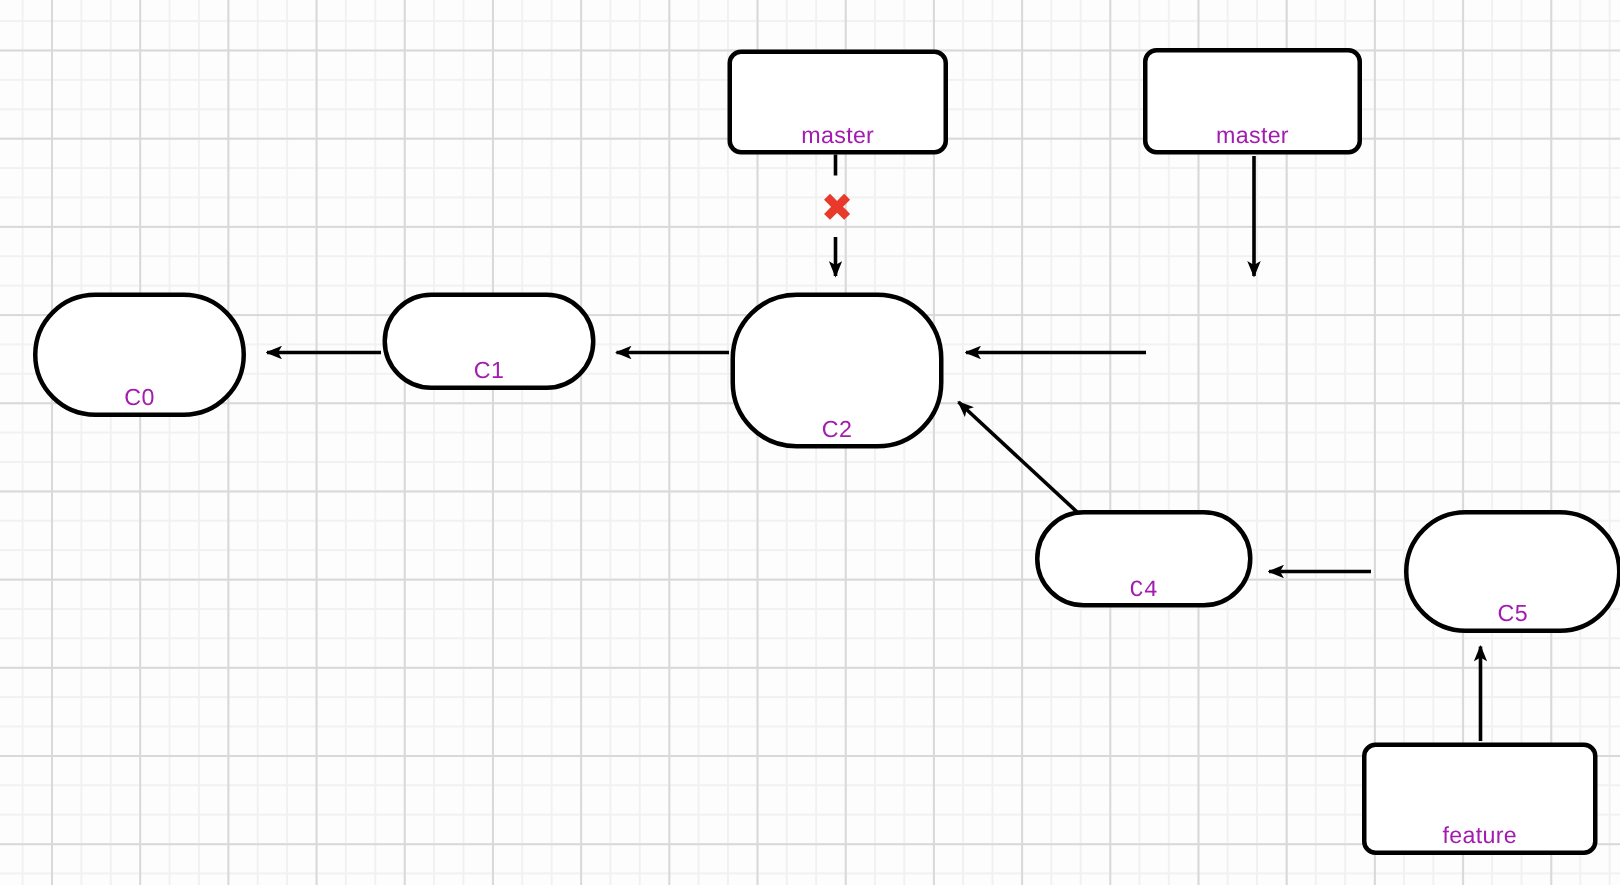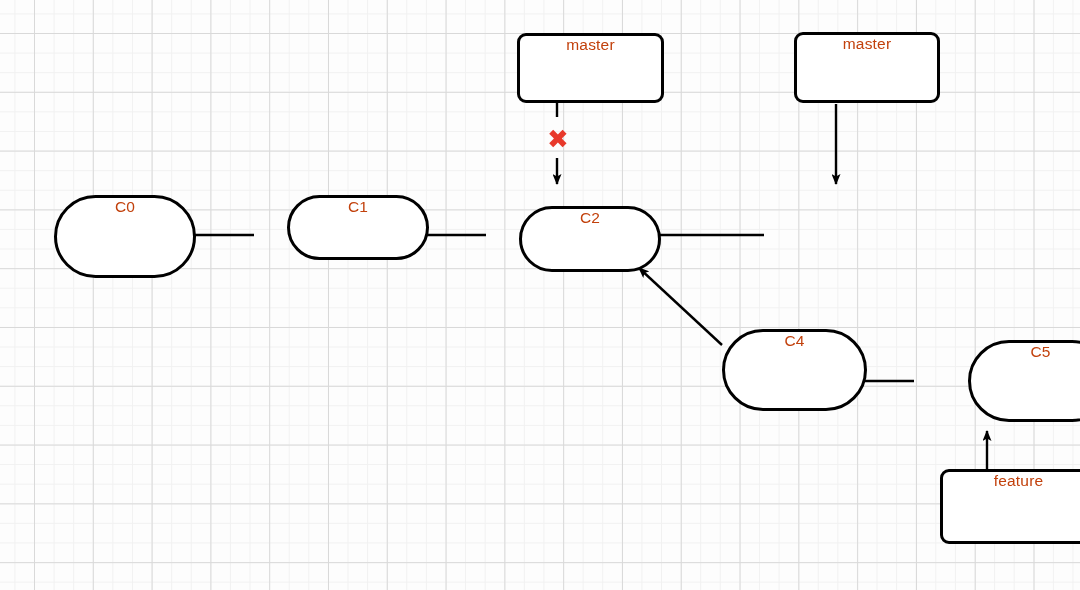--- a/index.html
+++ b/index.html
@@ -34,26 +34,25 @@
     width: 1080px;
     height: 590px;
     pointer-events: none;
   }
   .node {
     position: absolute;
     box-sizing: border-box;
     background: #ffffff;
     border: 3px solid #000000;
     display: flex;
-    align-items: flex-start;
+    align-items: flex-end;
     justify-content: center;
-    color: #c2410c;
+    color: #a21caf;
     font-family: "Liberation Sans", sans-serif;
     z-index: 2;
-    margin-left: 32px;
   }
   .commit-node {
     border-radius: 44px;
     font-size: 15.5px;
     letter-spacing: 0.2px;
   }
   .label-node {
     border-radius: 9px;
     font-size: 15.5px;
     letter-spacing: 0.2px;
@@ -102,40 +101,40 @@
   </svg>
 
   <div class="node commit-node" style="left:22px; top:195px; width:142px; height:83px;">
     <span>C0</span>
   </div>
 
   <div class="node commit-node" style="left:255px; top:195px; width:142px; height:65px;">
     <span>C1</span>
   </div>
 
-  <div class="node commit-node" style="left:487px; top:206px; width:142px; height:66px;">
+  <div class="node commit-node" style="left:487px; top:195px; width:142px; height:104px;">
     <span>C2</span>
   </div>
 
 
-  <div class="node commit-node" style="left:690px; top:329px; width:145px; height:82px;">
+  <div class="node commit-node" style="left:690px; top:340px; width:145px; height:65px;font-family:Liberation Mono, monospace;">
     <span>C4</span>
   </div>
 
   <div class="node commit-node" style="left:936px; top:340px; width:145px; height:82px;">
     <span>C5</span>
   </div>
 
   <div class="node label-node" style="left:485px; top:33px; width:147px; height:70px;">
     <span>master</span>
   </div>
 
   <div class="node label-node" style="left:762px; top:32px; width:146px; height:71px;">
     <span>master</span>
   </div>
 
-  <div class="node label-node" style="left:908px; top:469px; width:157px; height:75px;">
+  <div class="node label-node" style="left:908px; top:495px; width:157px; height:75px;">
     <span>feature</span>
   </div>
 
   <div class="xmark" style="left:545px; top:126px; width:26px; height:26px; font-size:26px; color:#e8392b;">✖</div>
 
 </div>
 
 </body></html>

